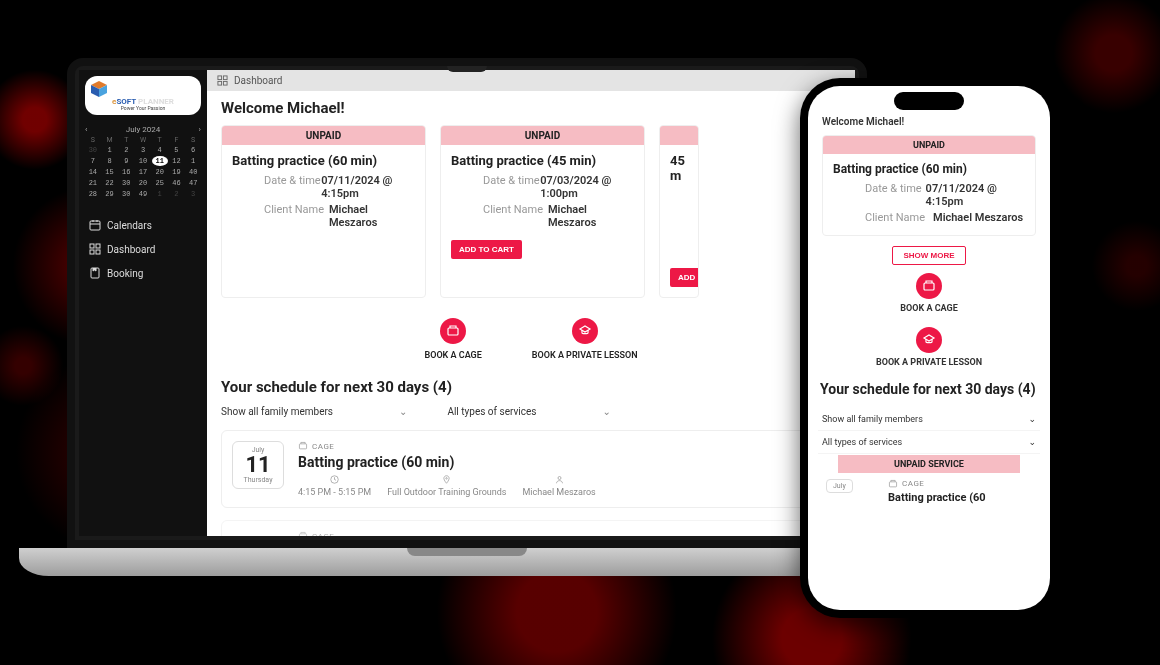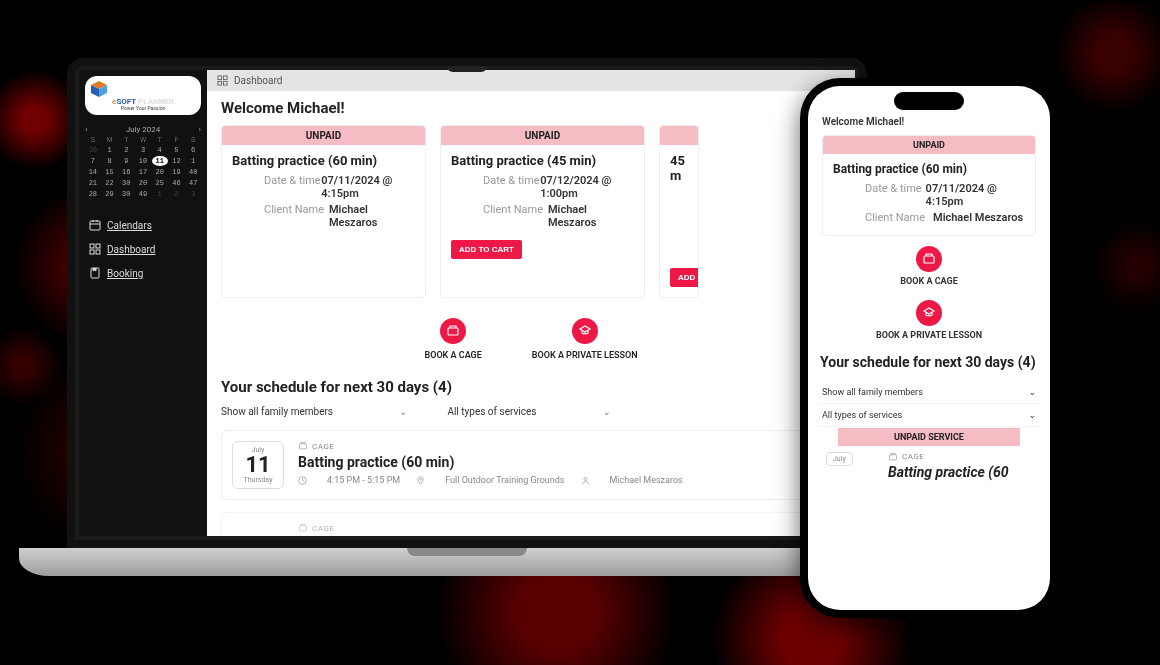--- a/index.html
+++ b/index.html
@@ -97,21 +97,21 @@
   .mini-cal { margin: 4px 6px; color: #aaa; }
   .cal-head { display: flex; justify-content: space-between; align-items: center; font-size: 8px; margin-bottom: 2px;}
   .cal-head .chev { cursor: pointer; }
   .cal-grid { display: grid; grid-template-columns: repeat(7, 1fr); gap: 1px; font-size: 7px; text-align: center; }
   .cal-grid .dow { color: #666; }
   .cal-grid .d { color: #aaa; padding: 1px 0; font-family: Liberation Mono, monospace;}
   .cal-grid .d.other { color: #444; }
   .cal-grid .d.today { background: #fff; color: #000; border-radius: 50%; font-weight: 700; }
 
   .nav { margin-top: 10px; }
-  .nav-item { display: flex; align-items: center; gap: 6px; padding: 6px 10px; font-size: 10px; cursor: pointer; color: #ddd; text-decoration: underline;}
+  .nav-item { display: flex; align-items: center; gap: 6px; padding: 6px 10px; font-size: 10px; cursor: pointer; color: #ddd;}
   .nav-icon { width: 12px; height: 12px; display: inline-flex; align-items: center; justify-content: center; }
 
   .main { flex: 1; background: #fff; overflow: hidden; display: flex; flex-direction: column;}
   .topbar { background: #e4e4e4; padding: 5px 10px; display: flex; align-items: center; gap: 6px; font-size: 10px; color: #555;}
   .content { padding: 8px 14px; overflow: hidden; flex: 1; }
   .welcome { font-size: 15px; font-weight: 700; color: #222; margin-bottom: 8px;}
 
   .cards { display: flex; gap: 14px; overflow: hidden; }
   .card { background: #fff; border: 1px solid #eee; border-radius: 4px; width: 205px; flex: 0 0 auto; overflow: hidden;}
   .card .unpaid { background: #f6bcc3; color: #222; text-align: center; font-size: 10px; font-weight: 700; padding: 4px;}
@@ -133,21 +133,21 @@
 
   .sched-item { display: flex; gap: 14px; border: 1px solid #eee; border-radius: 6px; padding: 10px; align-items: flex-start; margin-bottom: 12px;}
   .date-badge { border: 1px solid #ddd; border-radius: 6px; width: 52px; text-align: center; padding: 4px 2px;}
   .date-badge .mon { font-size: 7px; color: #888;}
   .date-badge .day { font-size: 22px; font-weight: 700; color: #222; line-height: 1;}
   .date-badge .dow2 { font-size: 7px; color: #888;}
   .sched-body { flex: 1; }
   .tag { font-size: 8px; color: #888; letter-spacing: 0.5px; display: flex; align-items: center; gap: 4px;}
   .sched-body .st { font-size: 14px; font-weight: 700; color: #222; margin: 3px 0 5px;}
   .meta { display: flex; gap: 16px; font-size: 9px; color: #888;}
-  .meta span { display: inline-flex; align-items: center; gap: 20px;}
+  .meta span { display: inline-flex; align-items: center; gap: 3px; flex-direction: column;}
 
   
   .phone {
     position: absolute;
     left: 800px;
     top: 78px;
     width: 258px;
     height: 540px;
     background: #000;
     border-radius: 40px;
@@ -180,21 +180,21 @@
 
   .p-qa { text-align: center; font-size: 9px; font-weight: 700; color: #333; margin-bottom: 14px;}
   .p-qa .qa-circle { margin-bottom: 4px;}
 
   .p-sched-title { font-size: 14px; font-weight: 700; color: #222; padding: 0 2px; margin-bottom: 10px; line-height: 1.2;}
   .p-filter { display: flex; justify-content: space-between; font-size: 9px; color: #333; padding: 6px 4px; border-bottom: 1px solid #f4f4f4; cursor: pointer;}
 
   .p-item { margin-top: 1px;}
   .p-unpaid-svc {background: #f6bcc3; text-align: center; font-size: 9px; font-weight: 700; padding: 4px; color: #222; margin: 0 20px;}
   .p-tag {font-size: 8px; color: #888; letter-spacing: .5px; display: flex; gap: 4px; align-items:center; padding: 6px 0 2px 70px;}
-  .p-st { font-size: 14px; font-weight: 700; padding-left: 70px; color: #222; font-style: italic;}
+  .p-st { font-size: 11px; font-weight: 700; padding-left: 70px; color: #222;}
 
   svg { display: block; }
 </style>
 </head>
 <body>
 
 <div class="bg-splatter"></div>
 
 <div class="laptop">
   <div class="laptop-screen-frame">
@@ -329,21 +329,21 @@
                   <div class="kv">
                     <span class="k">Client Name</span>
                     <span class="v">Michael Meszaros</span>
                   </div>
                 </div>
               </div>
               <div class="card"><div class="unpaid">UNPAID</div><div class="body">
                   <div class="title">Batting practice (45 min)</div>
                   <div class="kv">
                     <span class="k">Date &amp; time</span>
-                    <span class="v">07/12/2024 @ 1:00pm</span>
+                    <span class="v">07/03/2024 @ 1:00pm</span>
                   </div>
                   <div class="kv">
                     <span class="k">Client Name</span>
                     <span class="v">Michael Meszaros</span>
                   </div>
                 </div><button class="addcart">ADD TO CART</button></div>
               <div class="card" style="width: 40px; min-width: 40px; overflow: hidden;"><div class="unpaid">&nbsp;</div><div class="body">
                   <div class="title">45 m</div>
                   <div class="kv">
                     <span class="k">Date &amp; time</span>
@@ -477,20 +477,23 @@
               <span class="k">Date &amp; time</span>
               <span class="v">07/11/2024 @ 4:15pm</span>
             </div>
           <div class="kv">
               <span class="k">Client Name</span>
               <span class="v">Michael Meszaros</span>
             </div>
         </div>
       </div>
 
+      <div class="show-more-wrap">
+        <button class="show-more">SHOW MORE</button>
+      </div>
 
       <div class="p-qa">
         <div class="qa-circle">
             <svg width="14" height="14" viewBox="0 0 14 14" fill="none" stroke="#fff" stroke-width="1.2">
               <rect x="2" y="4" width="10" height="7" rx="1"></rect>
               <path d="M4 4 V2 h6 v2"></path>
             </svg>
           </div>
         <div>BOOK A CAGE</div>
       </div>

